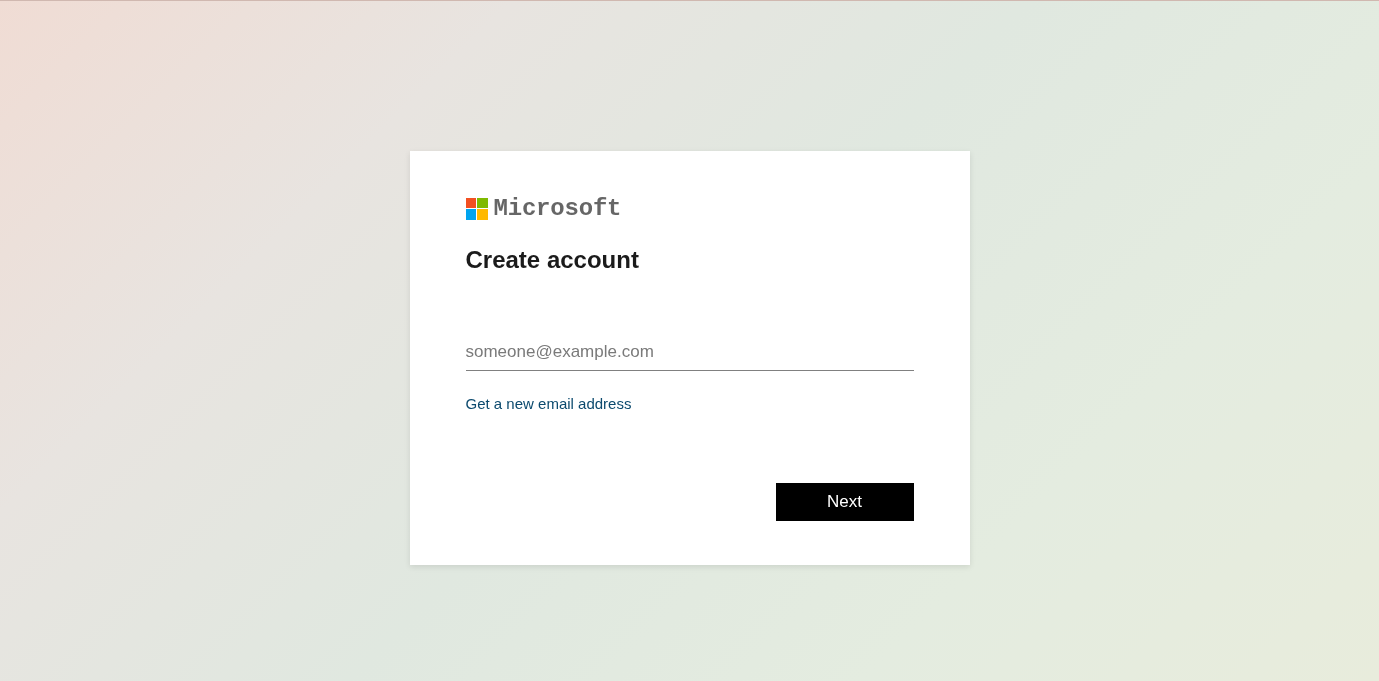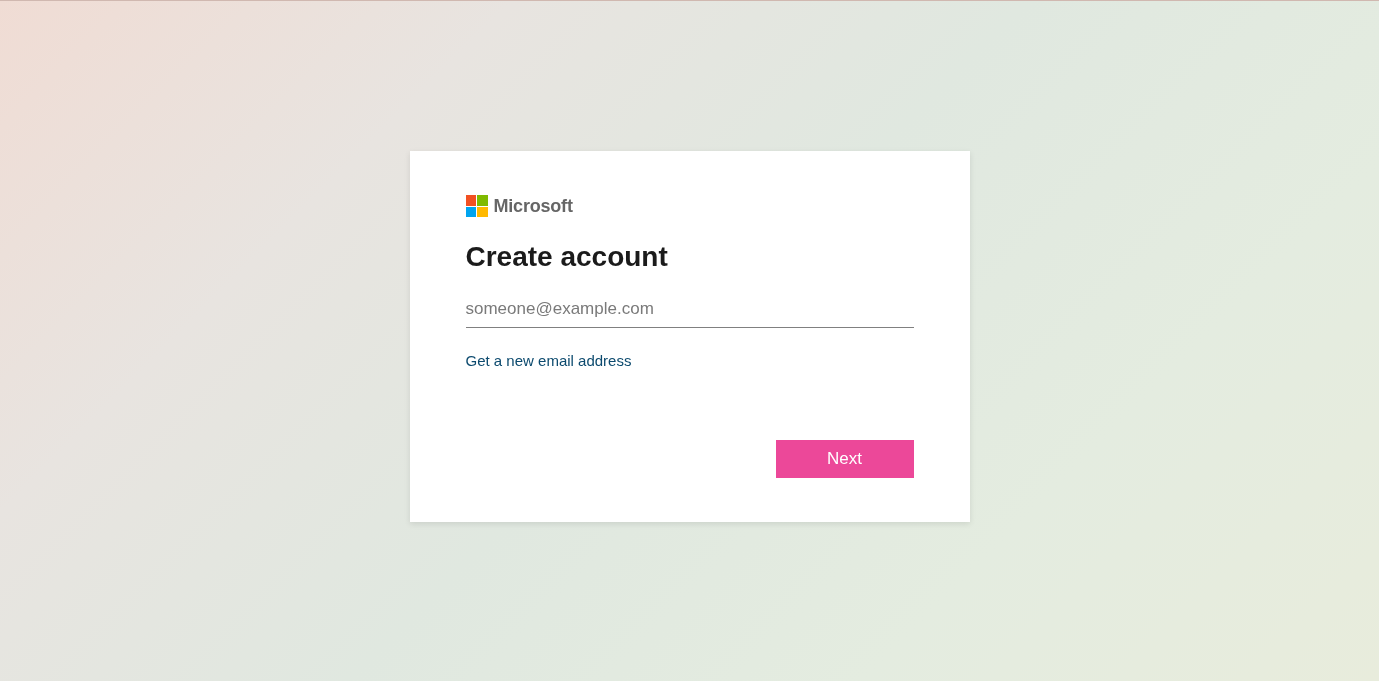--- a/index.html
+++ b/index.html
@@ -41,59 +41,61 @@
       display: grid;
       grid-template-columns: 1fr 1fr;
       grid-template-rows: 1fr 1fr;
       gap: 1px;
     }
     .ms-logo .sq1 { background: #f25022; }
     .ms-logo .sq2 { background: #7fba00; }
     .ms-logo .sq3 { background: #00a4ef; }
     .ms-logo .sq4 { background: #ffb900; }
     .brand-text {
-      font-size: 18px;
+      font-size: 24px;
       font-weight: 600;
       color: #666666;
       letter-spacing: -0.2px;
+      font-family: Liberation Mono, monospace;
     }
     .heading {
-      font-size: 28px;
+      font-size: 24px;
       font-weight: 600;
       color: #1b1b1b;
       margin-bottom: 18px;
     }
     .email-input {
       width: 100%;
       border: none;
       border-bottom: 1px solid #808080;
       font-size: 17px;
       padding: 8px 0 8px 0;
       outline: none;
       color: #1b1b1b;
       background: transparent;
       margin-bottom: 24px;
+      margin-top: 42px;
     }
     .email-input::placeholder {
       color: #7a7a7a;
     }
     .link {
       font-size: 15px;
       color: #0c4a6e;
       text-decoration: none;
       cursor: pointer;
       display: inline-block;
     }
     .button-row {
       display: flex;
       justify-content: flex-end;
       margin-top: 70px;
     }
     .next-btn {
-      background: #ec4899;
+      background: #000000;
       color: #ffffff;
       border: none;
       font-size: 17px;
       padding: 9px 24px;
       cursor: pointer;
       min-width: 138px;
     }
   </style>
 </head>
 <body>

